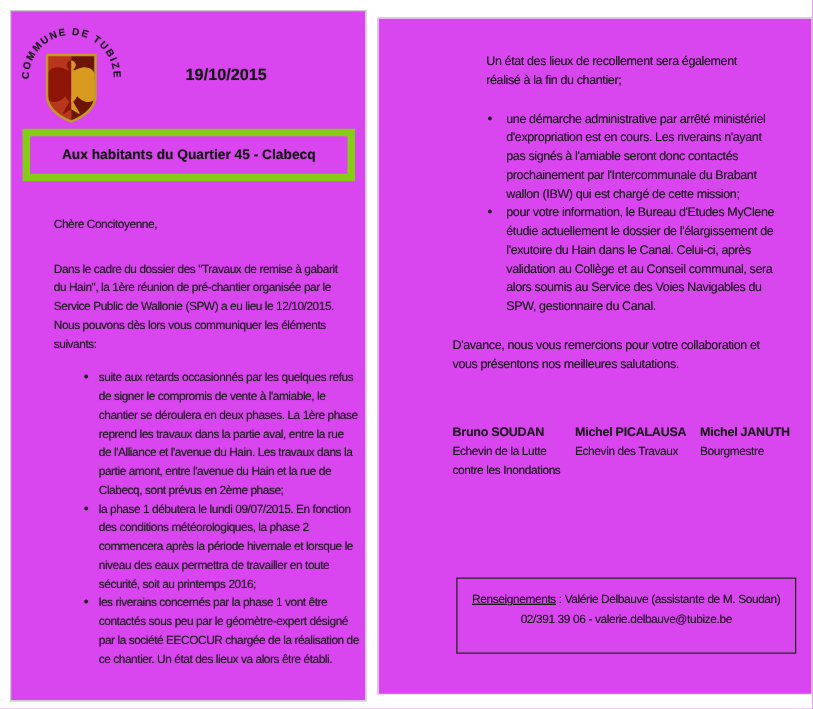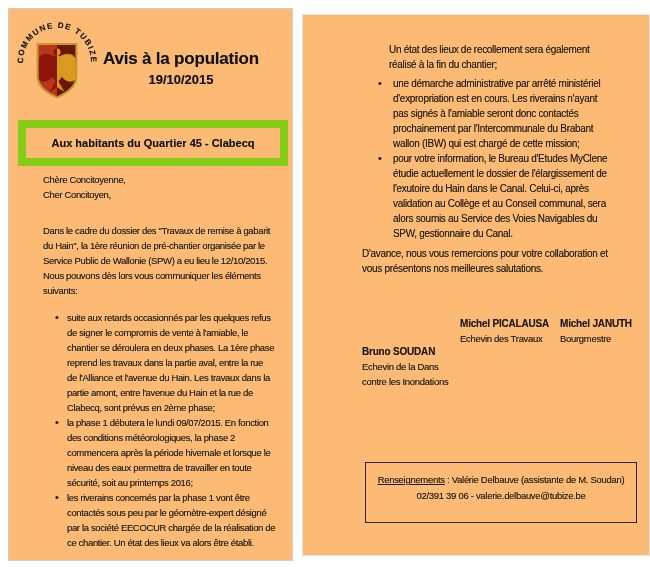--- a/index.html
+++ b/index.html
@@ -1,57 +1,57 @@
 <!DOCTYPE html>
 <html><head>
 <meta charset="utf-8">
 <style>
   html,body{margin:0;padding:0;}
   body{
     width:650px;height:567px;background:#ffffff;position:relative;
     font-family:"Liberation Sans",sans-serif;color:#1e1e1e;overflow:hidden;
   }
-  .page{position:absolute;background:#fdba74;}
+  .page{position:absolute;background:#d946ef;}
   .page-left{
     left:8px;top:8px;width:283px;height:551px;
     border:1px solid #cdcdcd;
     text-shadow:0 0 0.6px rgba(25,25,25,0.5);
   }
   .page-right{
     left:302px;top:14px;width:346px;height:540px;
     border:1px solid #e4e4e4;
     text-shadow:0 0 0.35px rgba(0,0,0,0.4);
   }
   .seal{position:absolute;left:6px;top:2px;width:84px;height:108px;}
   .title-block{position:absolute;left:70px;top:40px;width:204px;text-align:center;}
   .title-block .title{font-size:17px;font-weight:bold;color:#141414;letter-spacing:-0.2px;}
   .title-block .date{font-size:13px;font-weight:bold;margin-top:3px;color:#141414;}
   .recipient-box{
-    position:absolute;left:9px;top:111px;width:254px;height:30px;
-    border:8px solid #84cc16;display:flex;align-items:center;justify-content:center;
+    position:absolute;left:9px;top:94px;width:254px;height:30px;
+    border:6px solid #84cc16;display:flex;align-items:center;justify-content:center;
     font-size:11px;font-weight:bold;color:#141414;
   }
   .left-body{position:absolute;left:34px;top:163px;width:230px;
     font-size:9.5px;letter-spacing:-0.35px;line-height:15px;}
   .left-body .salutation div{white-space:pre;}
   .para{white-space:pre;}
   .left-body .intro{margin-top:21px;}
-  ul.bullets{list-style:none;margin:4px;padding:0;}
+  ul.bullets{list-style:none;margin:16px;padding:0;}
   .left-body ul.bullets{margin-top:12px;}
   ul.bullets li{position:relative;padding-left:20px;white-space:pre;}
   ul.bullets li::before{content:"\2022";position:absolute;left:8px;top:0;font-size:11px;}
   .right-body{position:absolute;left:59px;top:27px;width:282px;
     font-size:10px;letter-spacing:-0.3px;line-height:15px;color:#1a1a1a;}
   .right-body .continuation{padding-left:27px;white-space:pre;}
   .right-body ul.bullets li{padding-left:27px;}
   .right-body ul.bullets li::before{left:12px;}
   .right-body .closing{margin-top:5px;}
   .signatures{position:relative;margin-top:40px;height:60px;}
   .sig-col{position:absolute;top:0;}
-  .sig-col.c1{left:0;width:110px;margin-top:28px;}
+  .sig-col.c1{left:0;width:110px;}
   .sig-col.c2{left:98px;width:110px;}
   .sig-col.c3{left:198px;width:90px;}
   .sig-name{font-size:10px;font-weight:bold;letter-spacing:-0.2px;white-space:pre;}
   .sig-role{font-size:9.5px;letter-spacing:-0.3px;white-space:pre-line;line-height:15px;}
   .contact-box{
     position:absolute;left:62px;top:447px;width:270px;height:50px;
     border:1.5px solid #262626;text-align:center;font-size:9.5px;letter-spacing:-0.3px;
     padding-top:9px;box-sizing:content-box;color:#1a1a1a;
   }
   .contact-box .line{line-height:16px;white-space:pre;}
@@ -90,32 +90,30 @@
       <use href="#eagle" clip-path="url(#halfL)" fill="#8c1507" stroke="#8c1507"></use>
       <use href="#eagle" clip-path="url(#halfR)" fill="#d89b1f" stroke="#d89b1f"></use>
     </g>
     <path d="M28 40 H76 V80 Q76 96 52 106 Q28 96 28 80 Z" fill="none" stroke="#c29a2b" stroke-width="2.5"></path>
     <text font-family="Liberation Sans, sans-serif" font-size="10" font-weight="bold" fill="#1a1a1a" letter-spacing="1.6">
       <textPath href="#arc" startOffset="50%" text-anchor="middle">COMMUNE DE TUBIZE</textPath>
     </text>
   </svg>
 
   <div class="title-block">
-    <div class="title">Avis à la population</div>
     <div class="date">19/10/2015</div>
   </div>
 
   <div class="recipient-box">
     <span>Aux habitants du Quartier 45 - Clabecq</span>
   </div>
 
   <div class="left-body">
     <div class="salutation">
       <div>Chère Concitoyenne,</div>
-      <div>Cher Concitoyen,</div>
     </div>
     <div class="para intro">Dans le cadre du dossier des "Travaux de remise à gabarit
 du Hain", la 1ère réunion de pré-chantier organisée par le
 Service Public de Wallonie (SPW) a eu lieu le 12/10/2015.
 Nous pouvons dès lors vous communiquer les éléments
 suivants:</div>
     <ul class="bullets">
       <li>suite aux retards occasionnés par les quelques refus
 de signer le compromis de vente à l'amiable, le
 chantier se déroulera en deux phases. La 1ère phase
@@ -152,21 +150,21 @@
 validation au Collège et au Conseil communal, sera
 alors soumis au Service des Voies Navigables du
 SPW, gestionnaire du Canal.</li>
     </ul>
     <div class="para closing">D'avance, nous vous remercions pour votre collaboration et
 vous présentons nos meilleures salutations.</div>
 
     <div class="signatures">
       <div class="sig-col c1">
         <div class="sig-name">Bruno SOUDAN</div>
-        <div class="sig-role">Echevin de la Dans
+        <div class="sig-role">Echevin de la Lutte
 contre les Inondations</div>
       </div>
       <div class="sig-col c2">
         <div class="sig-name">Michel PICALAUSA</div>
         <div class="sig-role">Echevin des Travaux</div>
       </div>
       <div class="sig-col c3">
         <div class="sig-name">Michel JANUTH</div>
         <div class="sig-role">Bourgmestre</div>
       </div>

